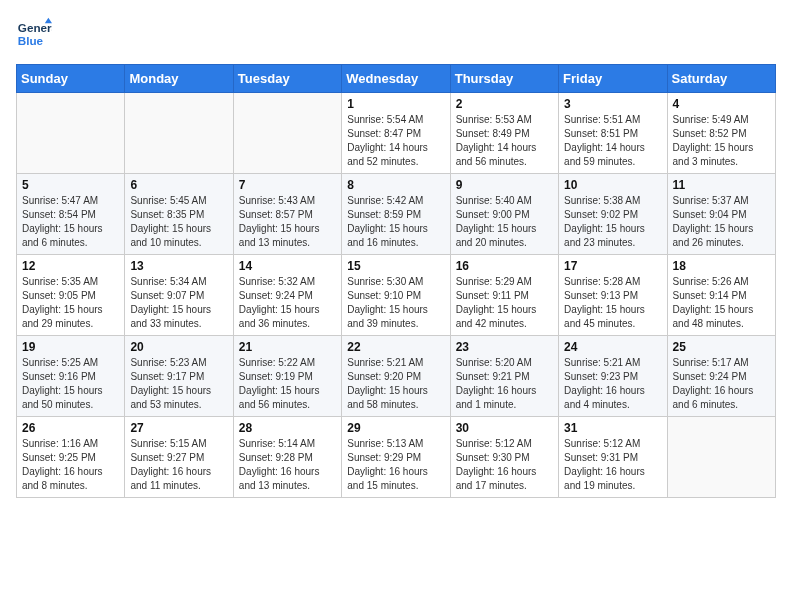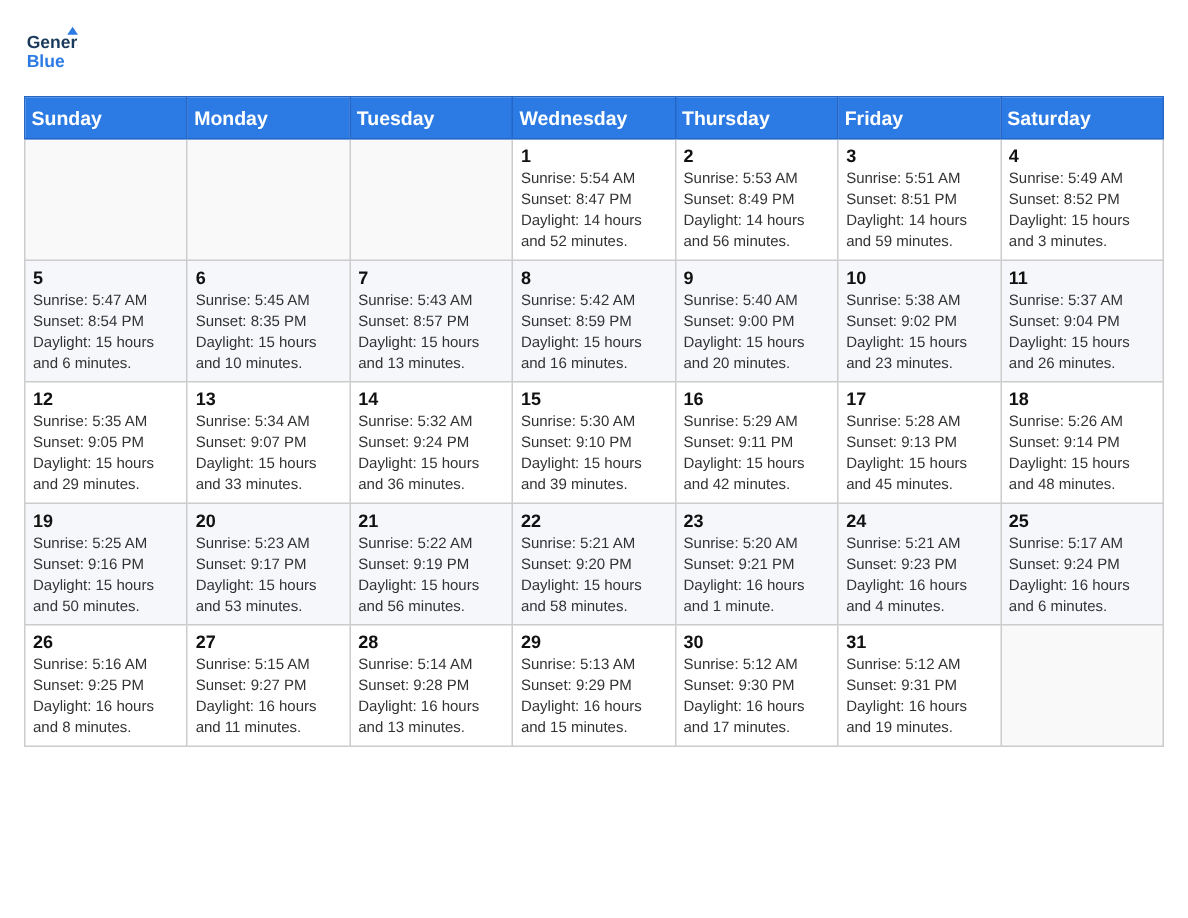--- a/index.html
+++ b/index.html
@@ -273,21 +273,21 @@
         <td>
           <span class="day-number">25</span>
           <div class="day-info">Sunrise: 5:17 AM
 Sunset: 9:24 PM
 Daylight: 16 hours and 6 minutes.</div>
         </td>
       </tr>
       <tr>
         <td>
           <span class="day-number">26</span>
-          <div class="day-info">Sunrise: 5:16 AM
+          <div class="day-info">Sunrise: 1:16 AM
 Sunset: 9:25 PM
 Daylight: 16 hours and 8 minutes.</div>
         </td>
         <td>
           <span class="day-number">27</span>
           <div class="day-info">Sunrise: 5:15 AM
 Sunset: 9:27 PM
 Daylight: 16 hours and 11 minutes.</div>
         </td>
         <td>

